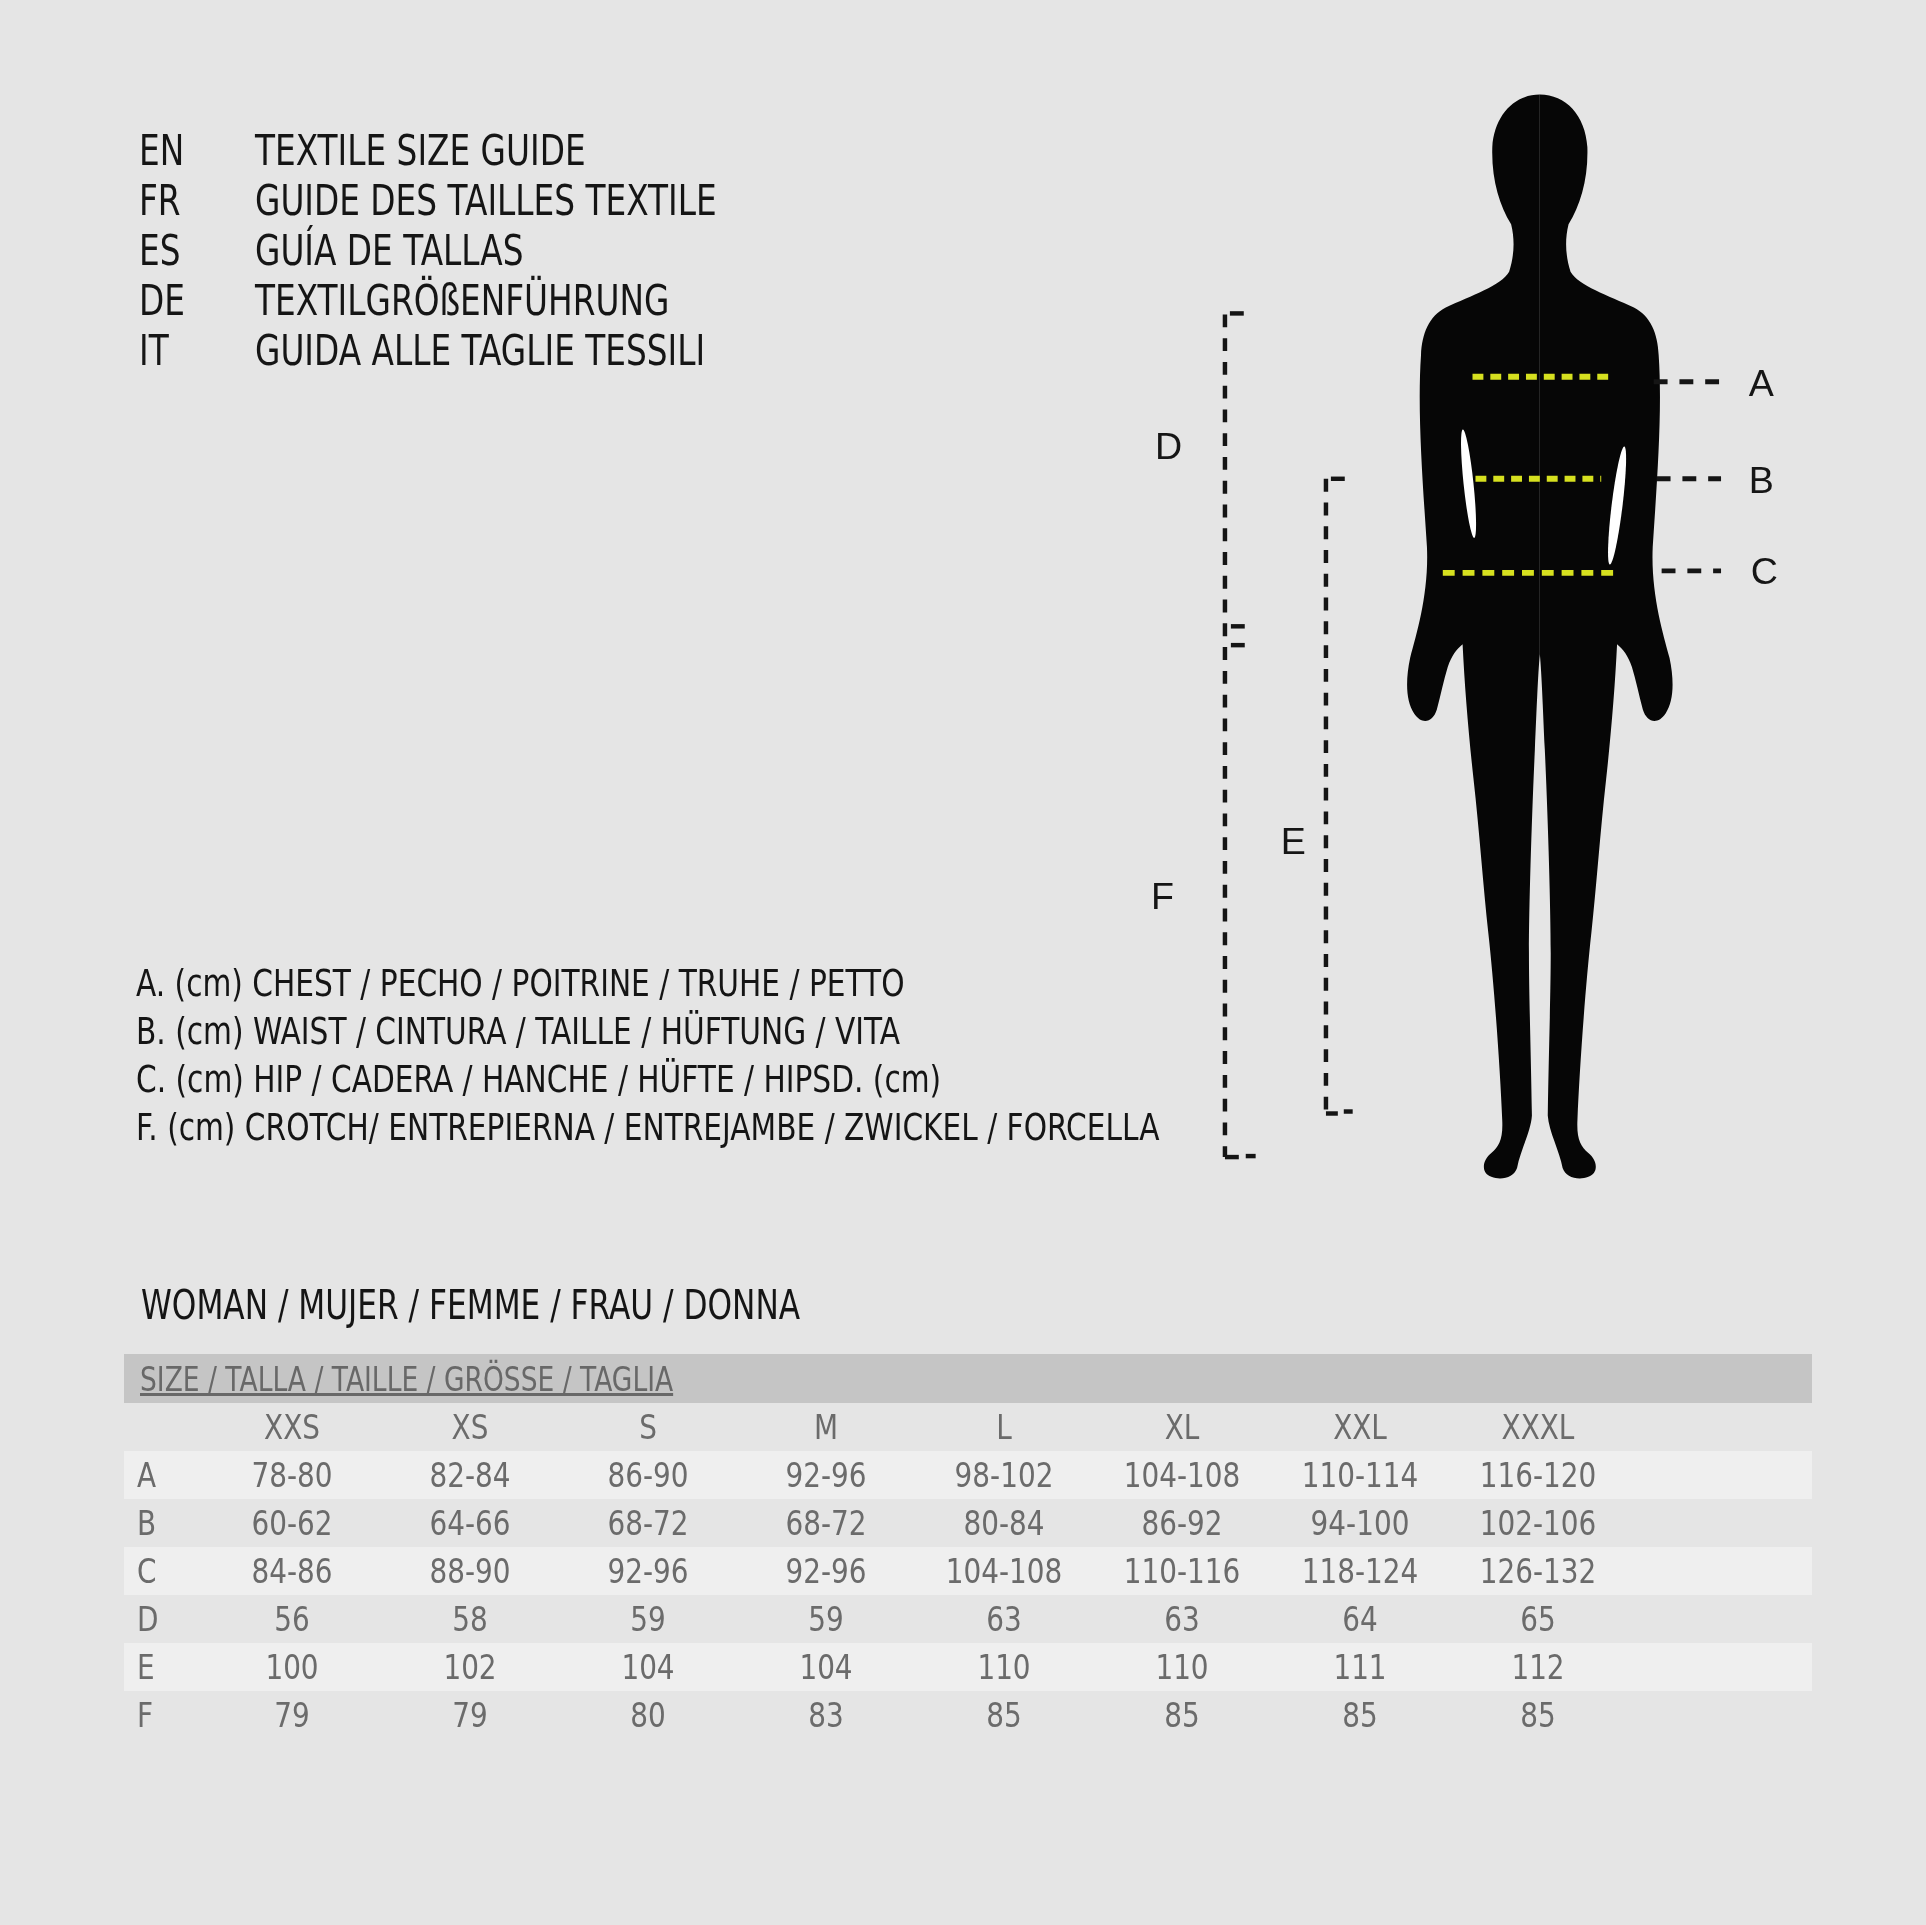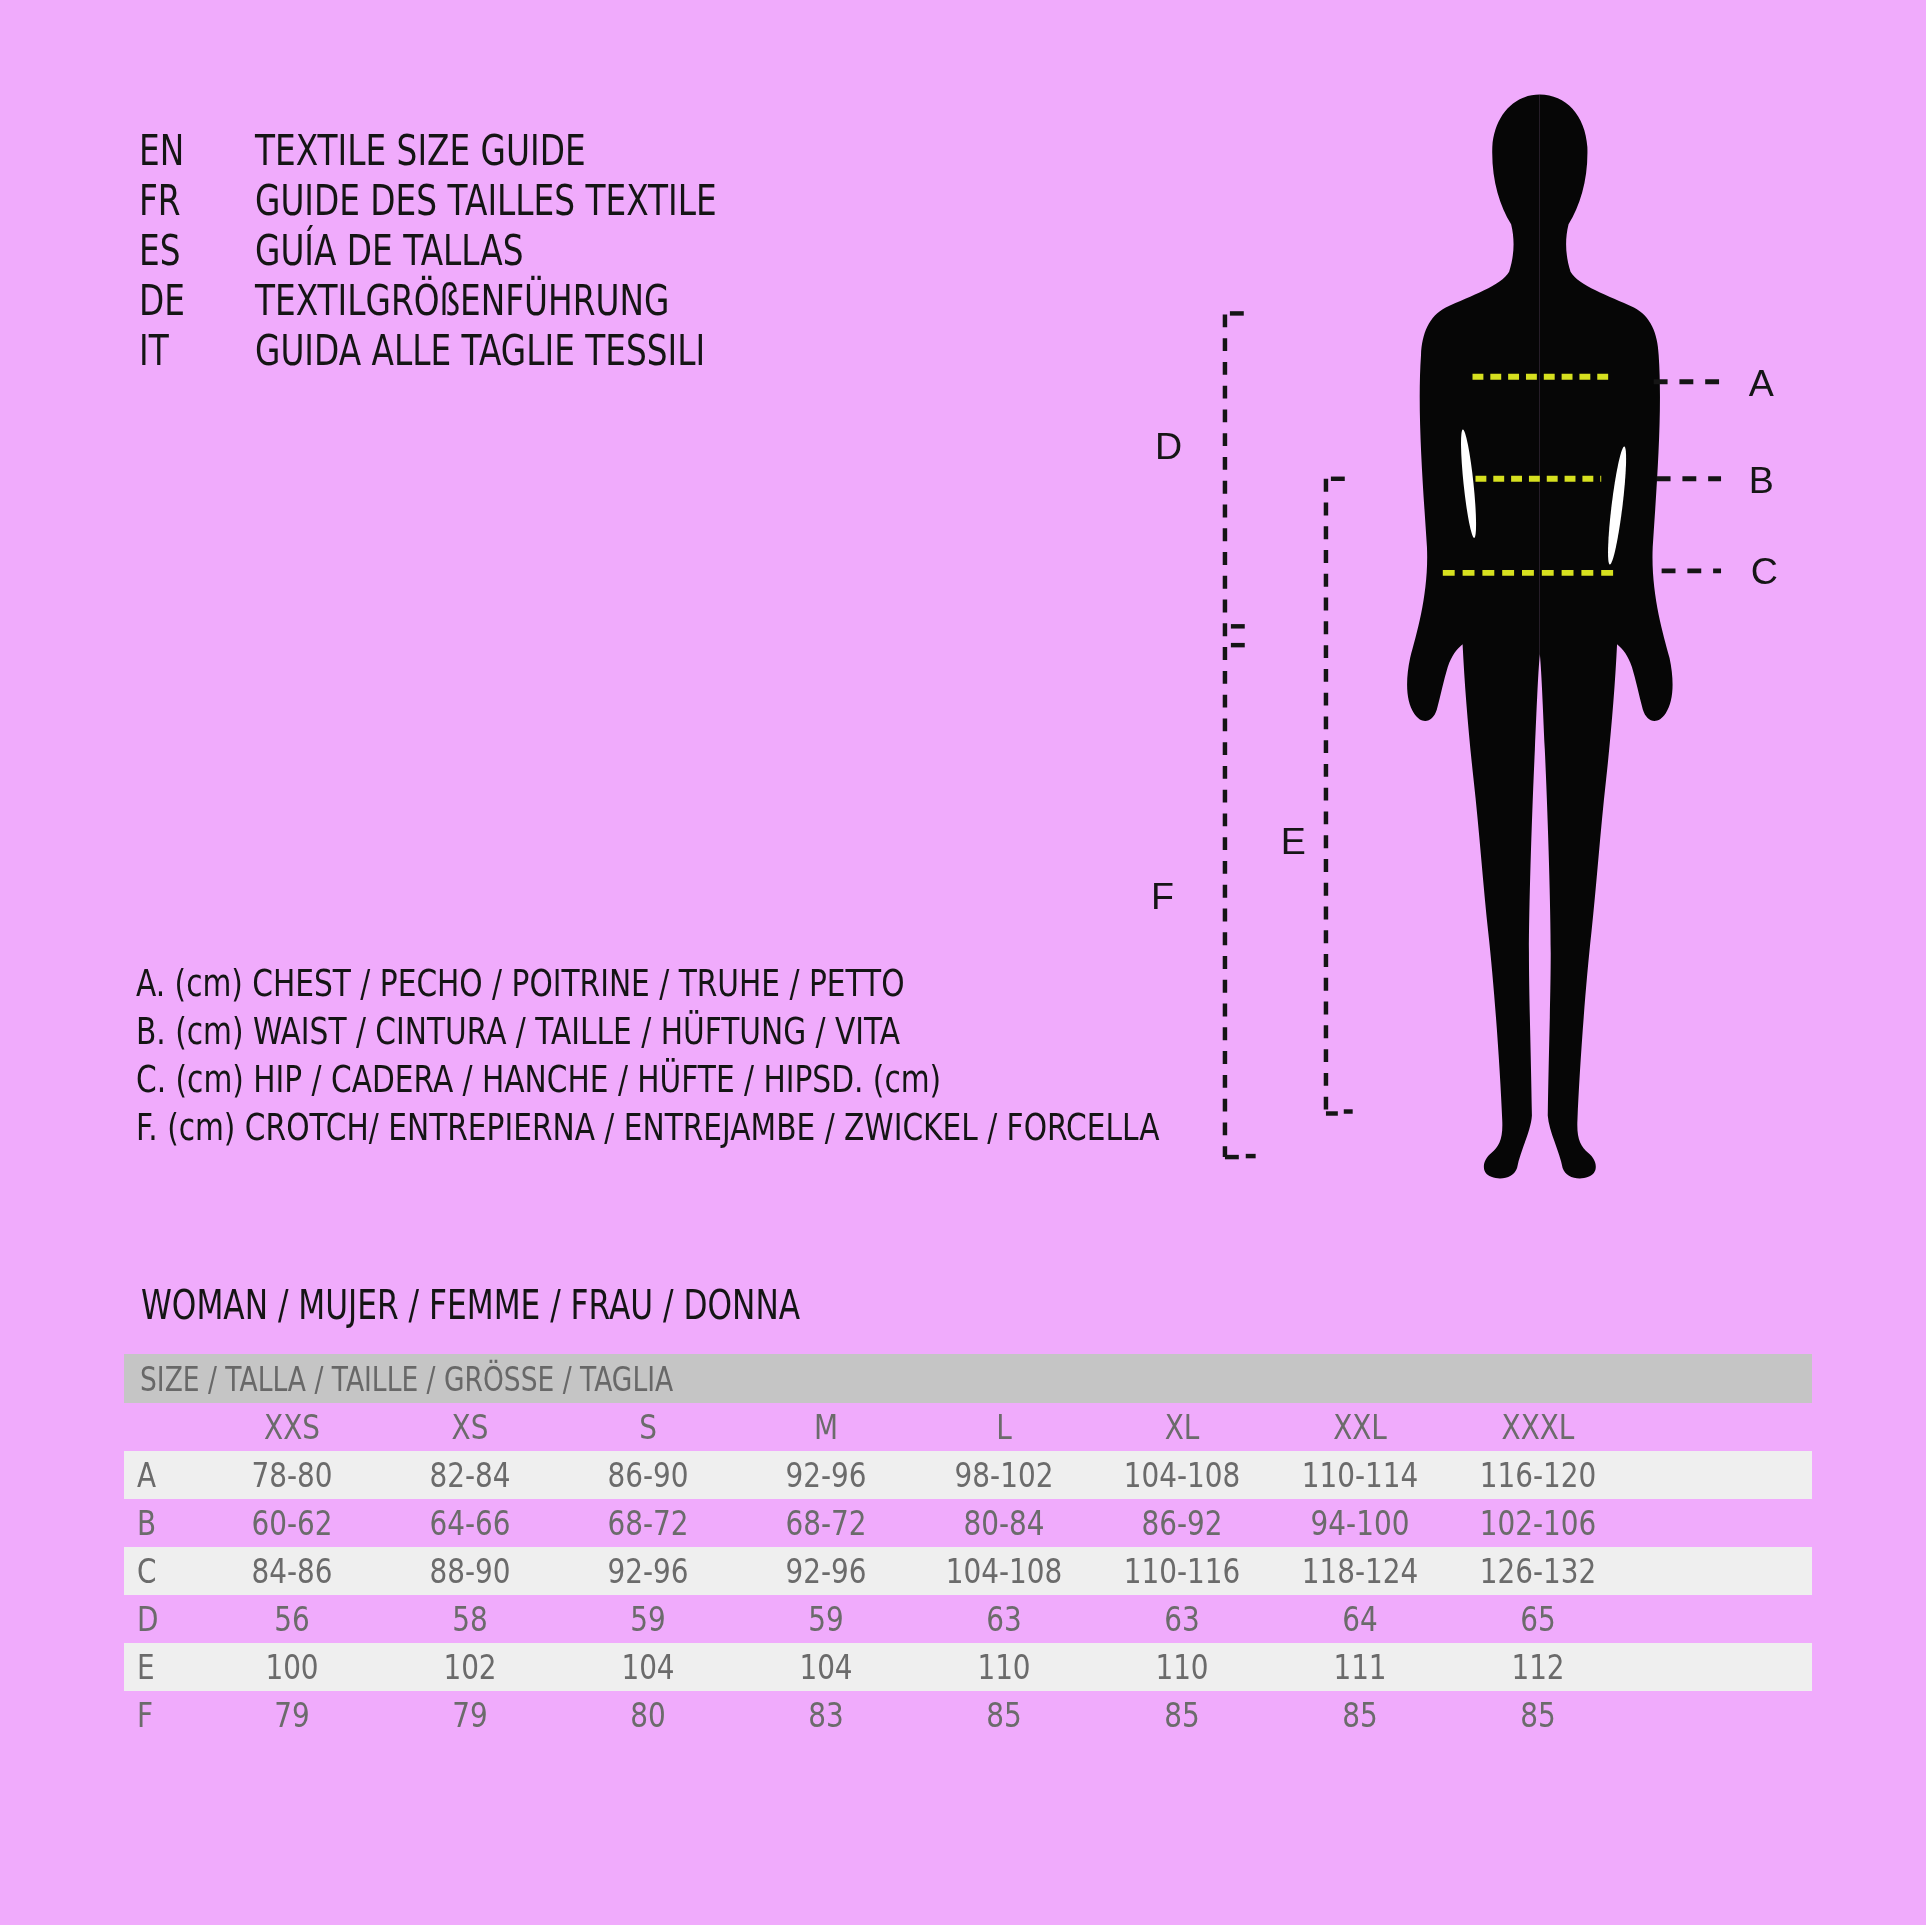--- a/index.html
+++ b/index.html
@@ -1,21 +1,21 @@
 <!DOCTYPE html>
 <html><head>
 <meta charset="utf-8">
 <style>
   html,body { margin:0; padding:0; }
   body {
     width:1927px; height:1926px; background:#ffffff;
     font-family:"DejaVu Sans", sans-serif; color:#151515;
     -webkit-font-smoothing:antialiased;
   }
-  .page { position:relative; width:1927px; height:1926px; overflow:hidden; background:#f0abfc; }
+  .page { position:relative; width:1927px; height:1926px; overflow:hidden; background:#e5e5e5; }
   .abs { position:absolute; }
 
   
   .cond { display:inline-block; transform:scaleX(0.78); transform-origin:0 50%; white-space:nowrap; }
 
   
   .lang-block { left:139px; top:125px; font-size:42px; letter-spacing:0px; }
   .lang-row { display:flex; height:50px; align-items:center; }
   .lang-code { width:116px; flex:0 0 116px; }
 
@@ -23,21 +23,21 @@
   .legend-block { left:136px; top:961px; font-size:38px; }
   .legend-line { height:48px; display:flex; }
 
   
   .category-line { left:141px; top:1282px; height:49px; font-size:40px; display:flex; align-items:flex-start; }
 
   
   .size-table { left:124px; top:1354px; width:1688px; font-size:34px; color:#6b6b6b; }
   .thead {
     height:49px; background:#c5c5c5; color:#686868;
-    display:flex; align-items:center; padding-left:16px; box-sizing:border-box;
+    display:flex; align-items:center; padding-left:16px; box-sizing:border-box;text-decoration:underline;
   }
   .tr {
     display:grid; grid-template-columns:79px repeat(8,178px) 1fr;
     height:48px; align-items:center;
   }
   .tr.striped { background:#efefef; }
   .tc { text-align:center; transform:scaleX(0.82); white-space:nowrap; }
   .tc.lbl { text-align:left; padding-left:16px; transform-origin:0 50%; }
 
   

